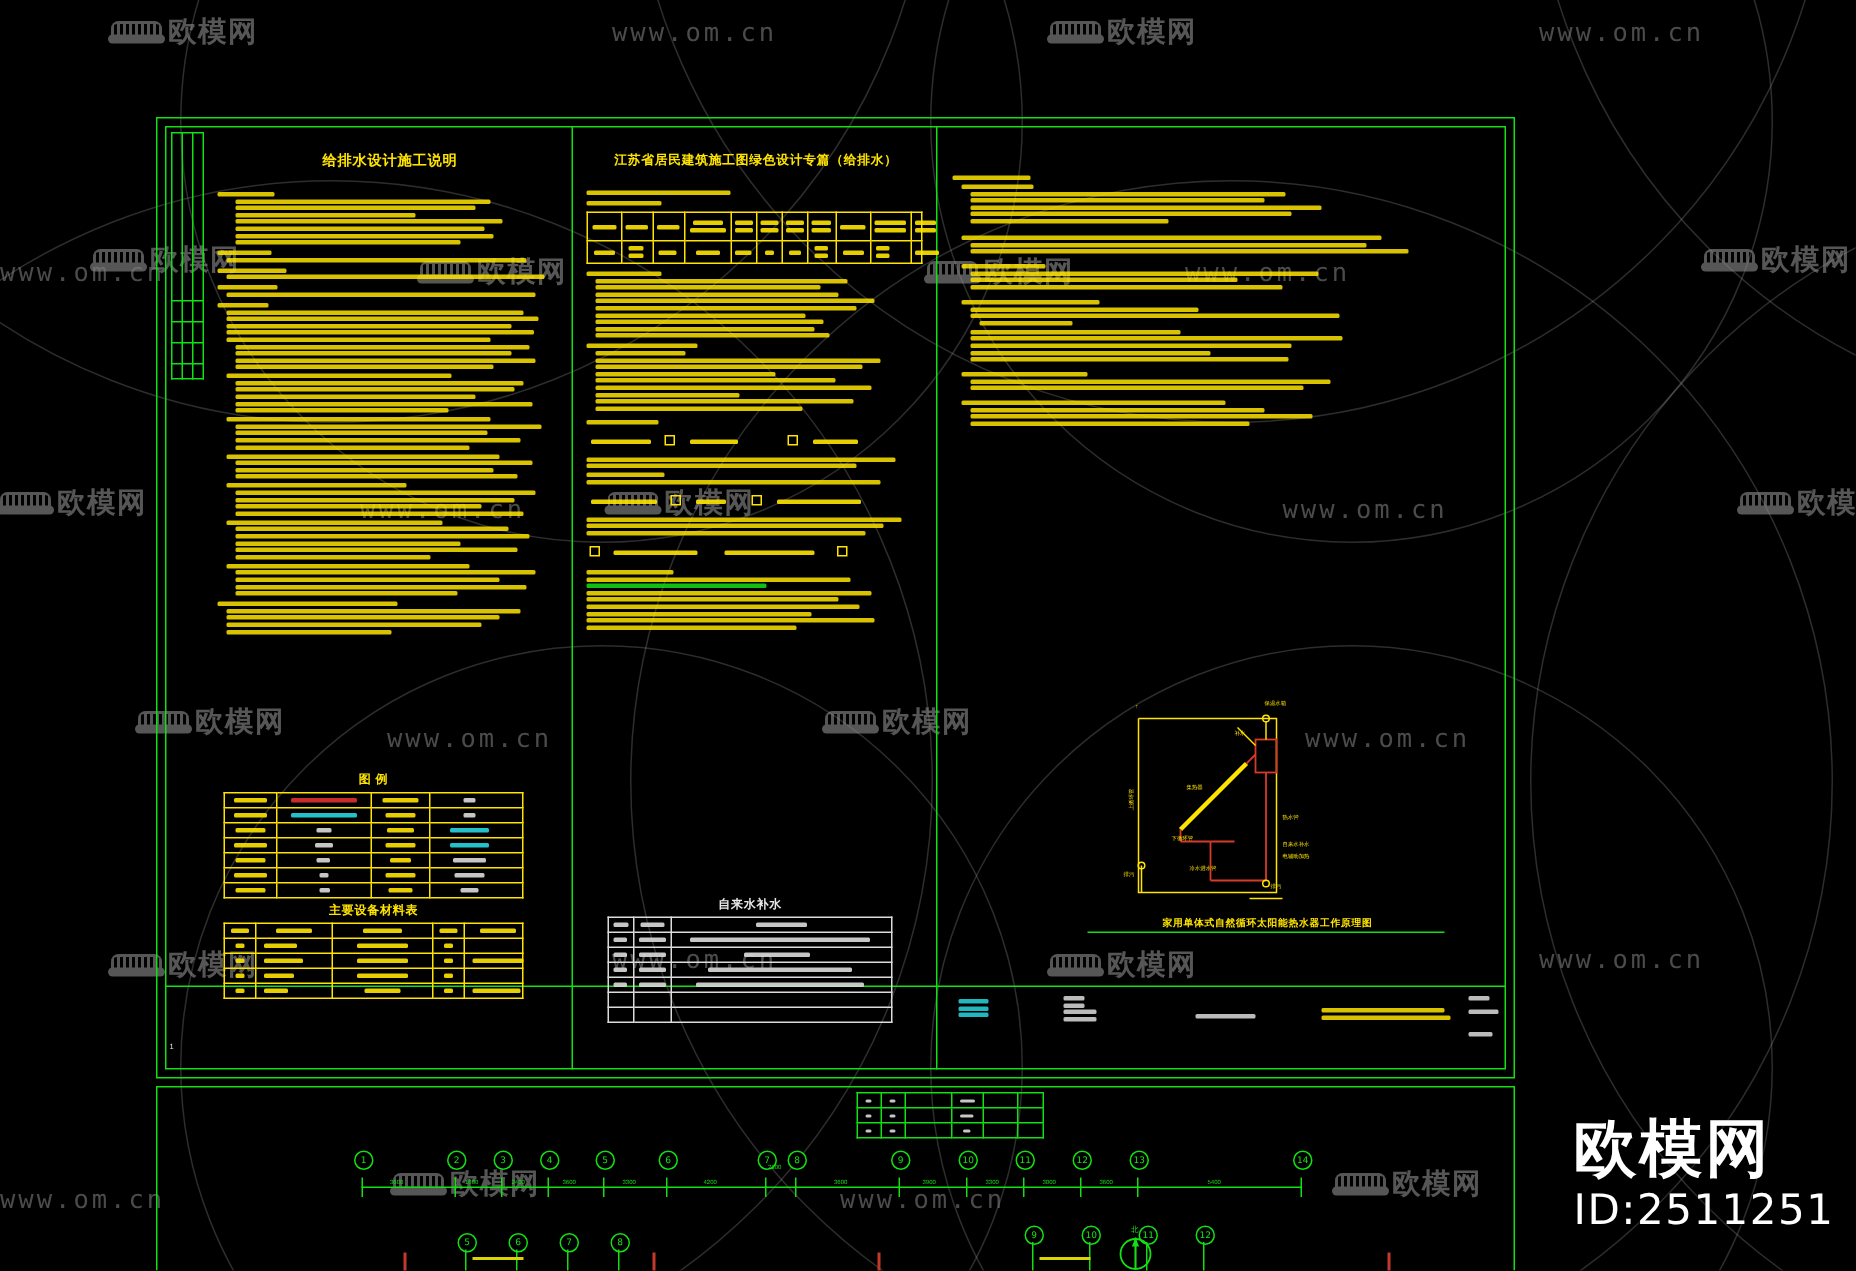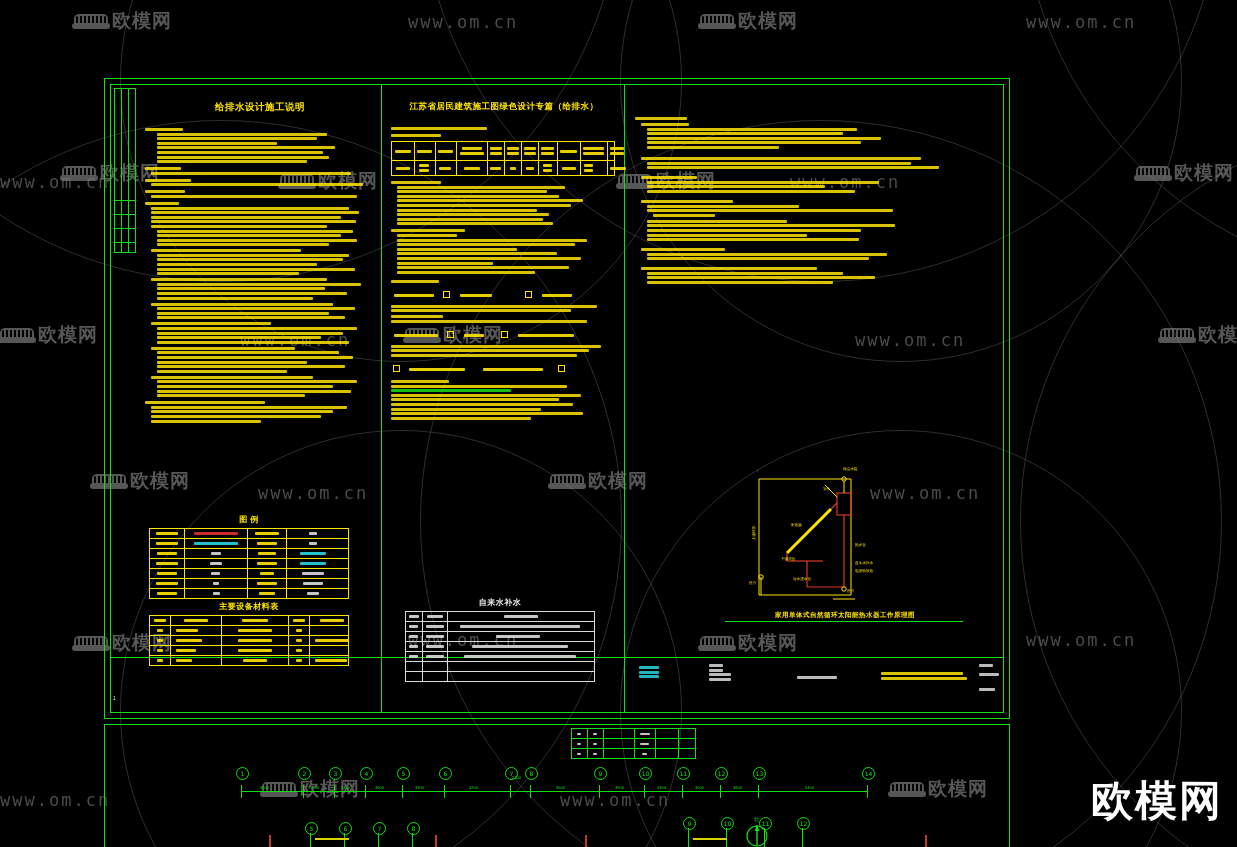--- a/index.html
+++ b/index.html
@@ -921,13 +921,14 @@
         <line x1="12" y1="2" x2="12" y2="23" stroke="#13e013" stroke-width="1.4"></line>
         <polygon points="12,2 9.6,8 14.4,8" fill="#13e013"></polygon>
       </svg>
       <span style="position:absolute;left:9px;top:-7px;color:#13e013;font-size:5px;">北</span>
     </div>
   </div>
 </div>
 
 <div id="brand">
   <div class="bname">欧模网</div>
+  <div class="bid">ID:2511251</div>
 </div>
 
 </body></html>

